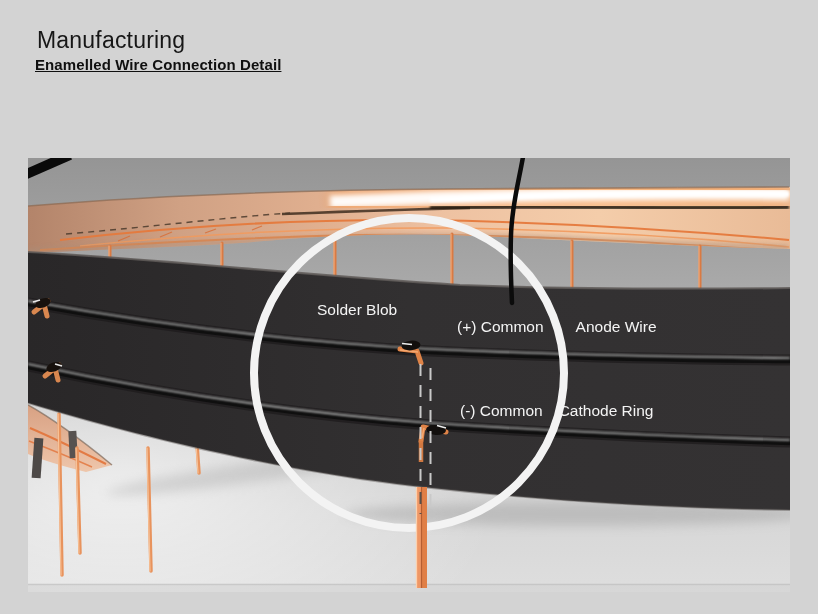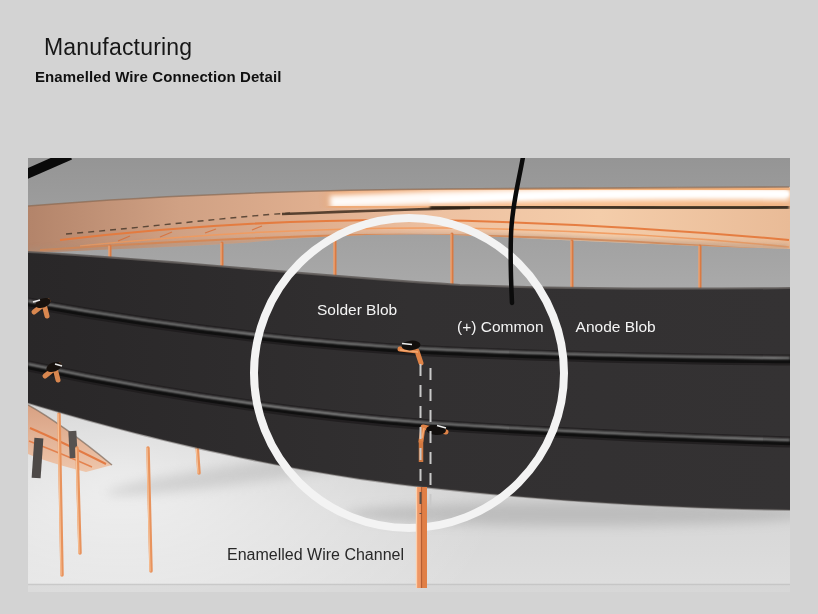--- a/index.html
+++ b/index.html
@@ -1,20 +1,20 @@
 <!DOCTYPE html>
 <html><head>
 <meta charset="utf-8">
 <style>
   html,body{margin:0;padding:0;background:#d3d3d3;}
   .stage{position:relative;width:818px;height:614px;background:#d3d3d3;overflow:hidden;
          font-family:"Liberation Sans",sans-serif;}
   .hdr{position:absolute;left:35px;top:26px;}
-  .hdr h1{margin:9px;font-size:23px;font-weight:500;color:#171717;letter-spacing:.2px;line-height:1.1;}
-  .hdr h2{margin:4px 0 0 0;font-size:15px;font-weight:700;color:#101010;letter-spacing:.1px;line-height:1.1;}
+  .hdr h1{margin:2px;font-size:23px;font-weight:500;color:#171717;letter-spacing:.2px;line-height:1.1;}
+  .hdr h2{margin:4px 0 0 0;font-size:15px;font-weight:700;color:#101010;letter-spacing:.1px;line-height:1.1;text-decoration:underline;}
   .scene{position:absolute;left:28px;top:158px;}
   .lbl{position:absolute;font-size:15.5px;color:#f4f4f4;white-space:nowrap;line-height:18px;}
   .lbl-dark{color:#282828;font-size:16px;}
   .lbl-row{display:flex;}
   .lbl-solder{left:317px;top:301px;}
   .lbl-anode{left:457px;top:318px;gap:32px;}
   .lbl-cathode{left:460px;top:402px;gap:16px;}
   .lbl-channel{left:227px;top:546px;}
 </style>
 </head>
@@ -203,19 +203,20 @@
       <line x1="416.5" y1="487" x2="416.5" y2="588" stroke="#fbd1ae" stroke-width="1.3"></line>
       <line x1="420.5" y1="492" x2="420.5" y2="514" stroke="#57504b" stroke-width="2" stroke-dasharray="12 9"></line>
     </g>
   </svg>
 
   <div class="lbl lbl-solder">
     <span>Solder Blob</span>
   </div>
   <div class="lbl lbl-row lbl-anode">
     <span>(+) Common</span>
-    <span>Anode Blob</span>
-  </div>
-  <div class="lbl lbl-dark lbl-channel">
-    <span>Enamelled Wire Channel</span>
+    <span>Anode Wire</span>
+  </div>
+  <div class="lbl lbl-row lbl-cathode">
+    <span>(-) Common</span>
+    <span>Cathode Ring</span>
   </div>
 
 </div>
 
 </body></html>

